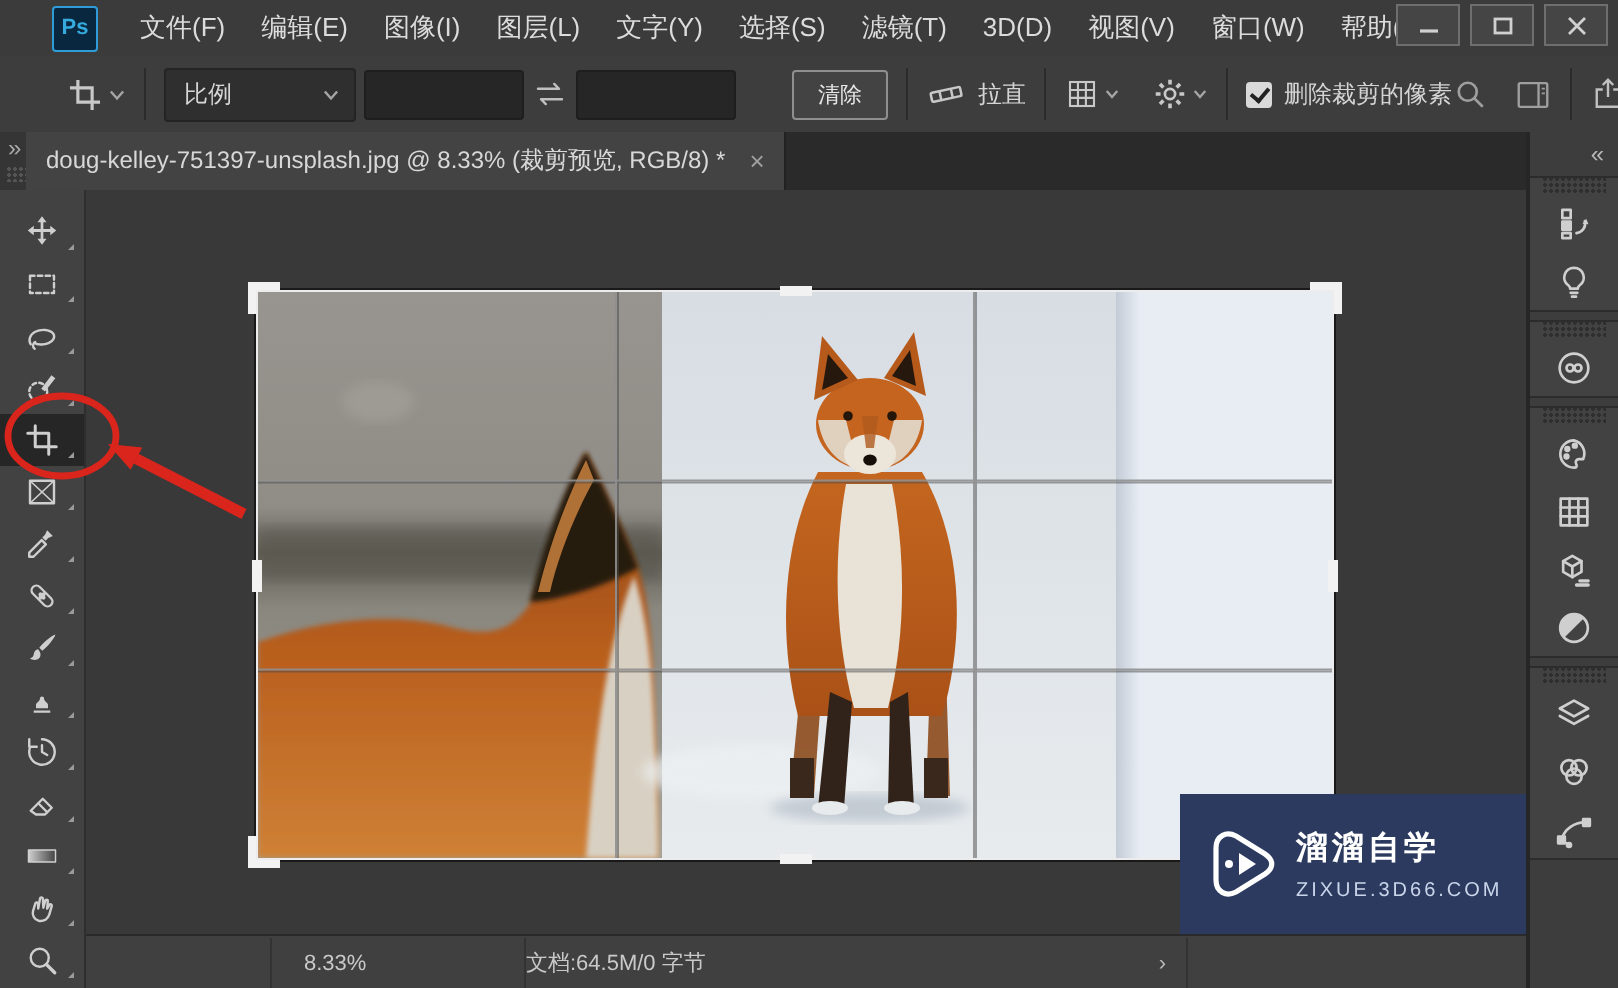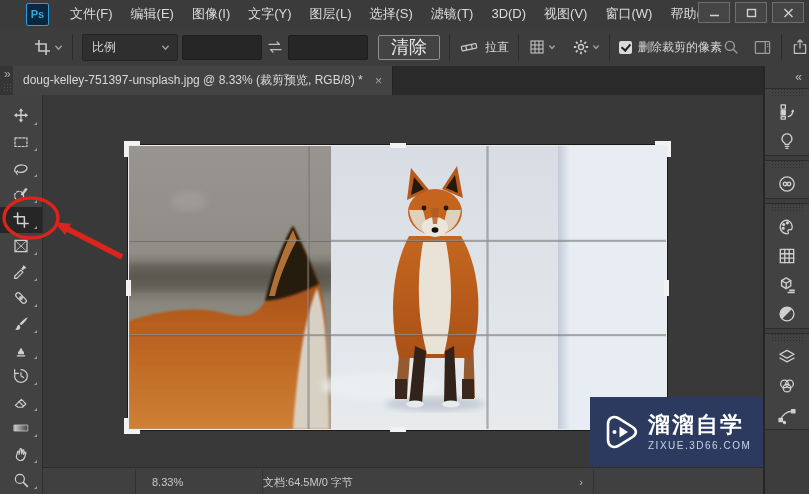--- a/index.html
+++ b/index.html
@@ -22,21 +22,21 @@
               border-bottom:1px solid #262626;display:flex;align-items:center;}
   .sep{width:1px;height:26px;background:#2b2b2b;margin:0 9px;flex:none;}
   .opt-icon{display:flex;align-items:center;justify-content:center;flex:none;}
   .mini-chev{margin-left:2px;flex:none;}
   #ratio-select{width:94px;height:25px;background:#2f2f2f;border:1px solid #242424;border-radius:2px;
                 display:flex;align-items:center;color:#d6d6d6;font-size:12px;flex:none;}
   #ratio-select span{padding-left:9px;flex:1;}
   .opt-input{width:66px;height:23px;background:#262626;border:1px solid #1e1e1e;border-radius:2px;
              color:#ddd;font-size:12px;padding:0 6px;margin:0 4px;flex:none;outline:none;}
   #clear-btn{height:23px;padding:0 12px;background:#434343;border:1px solid #8f8f8f;border-radius:2px;
-             color:#e6e6e6;font-size:18px;display:flex;align-items:center;margin-left:6px;flex:none;}
+             color:#e6e6e6;font-size:11px;display:flex;align-items:center;margin-left:24px;flex:none;}
   .opt-label{color:#d4d4d4;font-size:12px;margin-left:6px;flex:none;}
   #del-checkbox{width:13px;height:13px;background:#d9d9d9;border-radius:2px;position:relative;flex:none;}
   #del-checkbox::after{content:"";position:absolute;left:4px;top:1px;width:4px;height:7px;
                        border:solid #222;border-width:0 2px 2px 0;transform:rotate(40deg);}
   #opt-spacer{flex:1;}
   
   #tabrow{position:absolute;left:0;top:66px;width:763px;height:29px;background:#2a2a2a;}
   #tools-header{position:absolute;left:0;top:0;width:28px;height:29px;background:#353535;}
   #toolbar-expand{position:absolute;left:4px;top:1px;color:#a8a8a8;font-size:12px;}
   #tools-grip{position:absolute;left:3px;top:17px;width:20px;height:8px;
@@ -80,39 +80,39 @@
   #statusbar{position:absolute;left:43px;top:467px;width:720px;height:27px;background:#404040;
              border-top:1px solid #2a2a2a;display:flex;align-items:center;font-size:11px;color:#c9c9c9;}
   #sb-zoom{margin-left:92px;width:128px;padding-left:16px;border-left:1px solid #333;
            border-right:1px solid #333;line-height:26px;box-sizing:border-box;}
   #sb-doc{width:330px;text-align:left;border-right:1px solid #333;line-height:26px;position:relative;}
   #sb-chevron{position:absolute;right:10px;top:0;color:#bdbdbd;}
   
   #watermark{position:absolute;left:590px;top:397px;width:173px;height:70px;background:#2b3a5e;
              z-index:60;display:flex;align-items:center;padding-left:10px;box-sizing:border-box;}
   #wm-text{margin-left:8px;}
-  #wm-brand{color:#fff;font-size:22px;font-weight:bold;letter-spacing:2px;line-height:24px;}
+  #wm-brand{color:#fff;font-size:16px;font-weight:bold;letter-spacing:2px;line-height:24px;}
   #wm-site{color:#c9d4ea;font-size:10px;letter-spacing:1.5px;margin-top:3px;}
   
   #annotation{position:absolute;left:0;top:0;z-index:70;pointer-events:none;}
   svg{display:block;}
 </style>
 </head>
 <body>
 
 <div id="app">
 
   <div id="titlebar">
     <div id="ps-logo">Ps</div>
     <div id="menus">
         <span class="menu-item">文件(F)</span>
         <span class="menu-item">编辑(E)</span>
         <span class="menu-item">图像(I)</span>
+        <span class="menu-item">图层(L)</span>
         <span class="menu-item">文字(Y)</span>
-        <span class="menu-item">图层(L)</span>
         <span class="menu-item">选择(S)</span>
         <span class="menu-item">滤镜(T)</span>
         <span class="menu-item">3D(D)</span>
         <span class="menu-item">视图(V)</span>
         <span class="menu-item">窗口(W)</span>
         <span class="menu-item">帮助(H)</span>
       </div>
     <div id="win-controls">
       <div class="win-btn">
         <svg width="11" height="10" viewBox="0 0 11 10">

